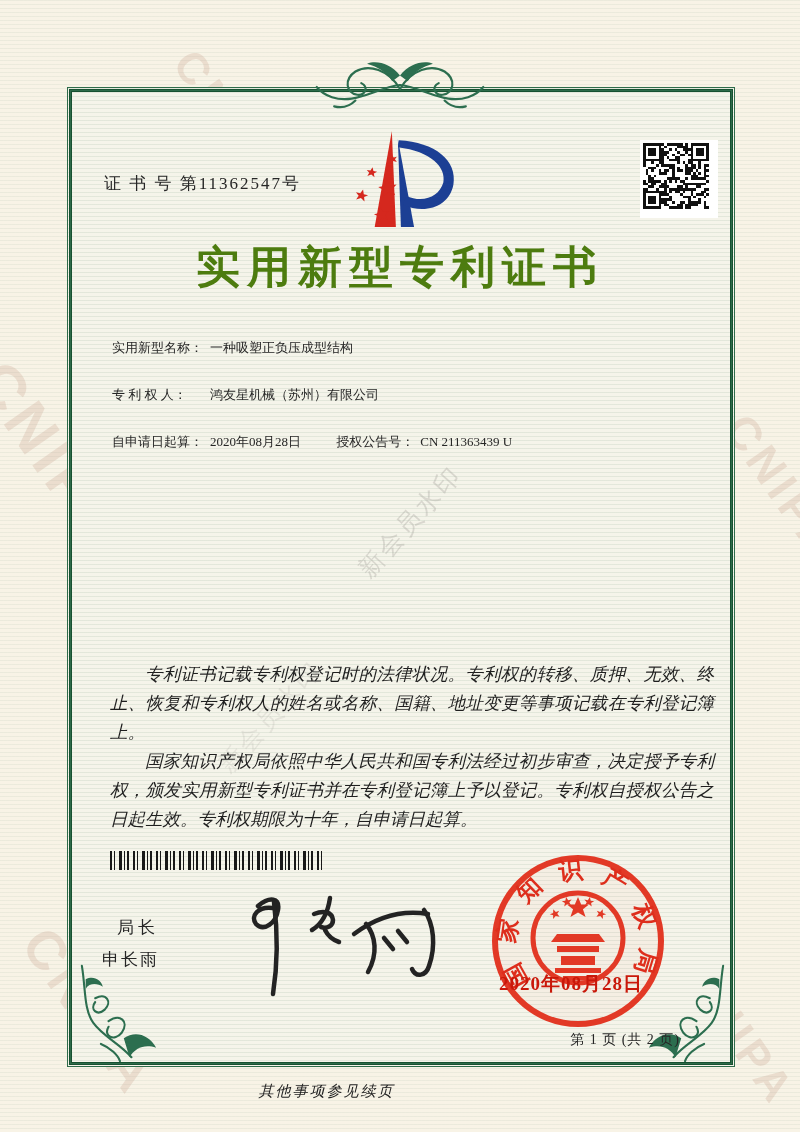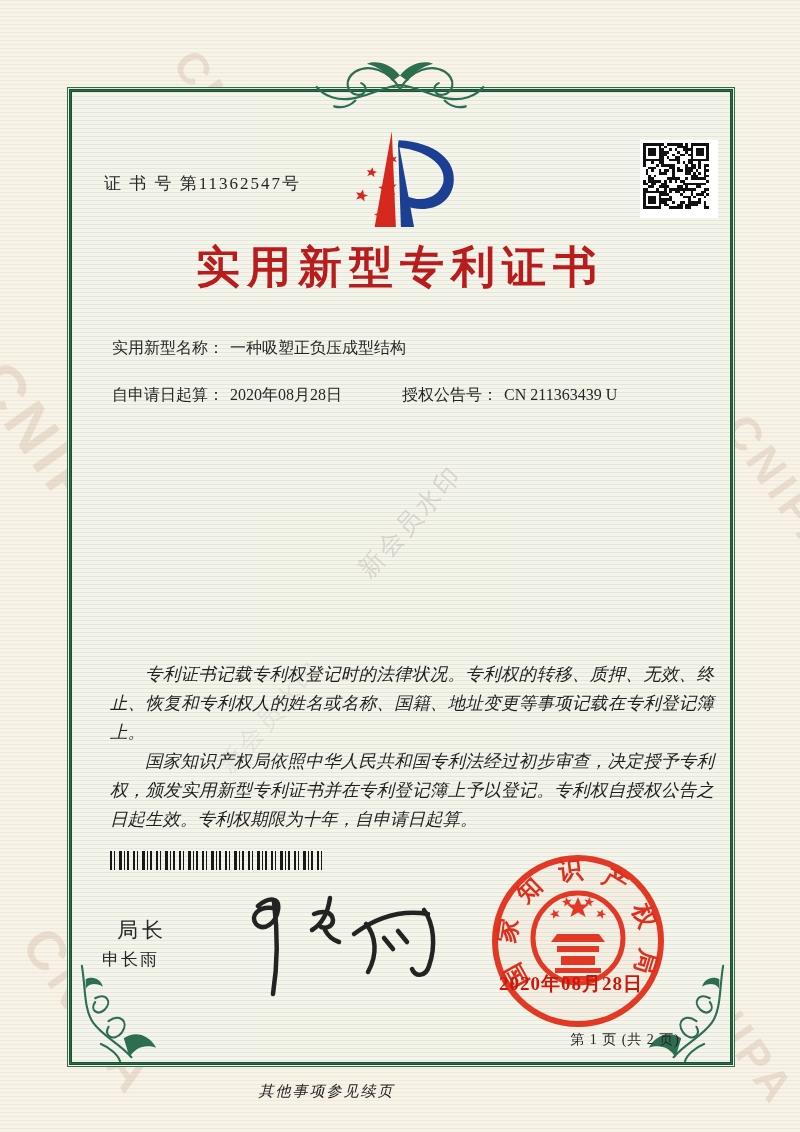--- a/index.html
+++ b/index.html
@@ -18,41 +18,41 @@
   
   .wm{position:absolute;font-family:"Liberation Sans","DejaVu Sans",sans-serif;font-weight:bold;
       color:rgba(198,158,138,.26);transform:rotate(55deg);letter-spacing:5px;white-space:nowrap;}
   .wm-member{position:absolute;font-size:25px;color:rgba(158,155,148,.32);
       transform:rotate(-48deg);letter-spacing:3px;white-space:nowrap;}
   
   .cert-no{position:absolute;left:104px;top:136px;font-size:17px;letter-spacing:2px;margin-top:36px;}
   .logo{position:absolute;left:338px;top:126px;width:142px;height:106px;}
   .qr{position:absolute;left:640px;top:140px;width:72px;height:72px;background:#fff;padding:3px;}
   .title{position:absolute;left:0;top:238px;width:800px;text-align:center;
-         font-size:44px;font-weight:bold;letter-spacing:7px;color:#b91c1c;}
+         font-size:44px;font-weight:bold;letter-spacing:7px;color:#4d7c0f;}
   
   .fields{position:absolute;left:112px;top:336px;width:610px;}
-  .frow{margin-bottom:24px;line-height:23px;font-size:16px;white-space:nowrap;}
+  .frow{margin-bottom:24px;line-height:23px;font-size:13px;white-space:nowrap;}
   .frow .lab{display:inline-block;min-width:92px;}
   .frow .val{margin-left:6px;}
-  .frow .second{margin-left:56px;}
+  .frow .second{margin-left:32px;}
   
   .bodytext{position:absolute;left:110px;top:660px;width:604px;
        font-style:italic;font-size:17.5px;line-height:29px;color:#1f1f1f;text-align:justify;}
   .bodytext p{margin:0;text-indent:2em;}
   
   .barcode{position:absolute;left:110px;top:851px;width:216px;height:19px;
      background:repeating-linear-gradient(90deg,
         #181818 0 2px, transparent 2px 4px,
         #181818 4px 5px, transparent 5px 9px,
         #181818 9px 12px, transparent 12px 14px,
         #181818 14px 15px, transparent 15px 17px,
         #181818 17px 19px, transparent 19px 23px);}
   
-  .signer-title{position:absolute;left:117px;top:916px;font-size:21px;letter-spacing:4px;}
+  .signer-title{position:absolute;left:117px;top:916px;font-size:17px;letter-spacing:4px;}
   .signer-name{position:absolute;left:102px;top:948px;font-size:17px;letter-spacing:2px;}
   .signature{position:absolute;left:226px;top:876px;width:235px;height:130px;}
   
   .seal{position:absolute;left:489px;top:852px;width:178px;height:178px;opacity:.95;}
   .seal-date{position:absolute;left:487px;top:971px;width:168px;text-align:center;
        font-size:19px;font-weight:bold;color:#c9180a;letter-spacing:1px;}
   
   .pageno{position:absolute;left:0;top:1031px;width:680px;text-align:right;font-size:14px;letter-spacing:1px;}
   .continuation{position:absolute;left:0;top:1082px;width:653px;text-align:center;
        font-size:15px;font-style:italic;letter-spacing:2px;color:#222;}
@@ -386,20 +386,23 @@
     </svg>
 </div>
 
 <div class="title">实用新型专利证书</div>
 
 <div class="fields">
   <div class="frow">
     <span class="lab">实用新型名称：</span><span class="val">一种吸塑正负压成型结构</span>
   </div>
   <div class="frow">
+    <span class="lab">专 利 权 人：</span><span class="val">鸿友星机械（苏州）有限公司</span>
+  </div>
+  <div class="frow">
     <span class="lab">自申请日起算：</span><span class="val">2020年08月28日</span>
     <span class="second">
       <span>授权公告号：</span><span class="val">CN 211363439 U</span>
     </span>
   </div>
 </div>
 
 <div class="bodytext">
   <p>专利证书记载专利权登记时的法律状况。专利权的转移、质押、无效、终止、恢复和专利权人的姓名或名称、国籍、地址变更等事项记载在专利登记簿上。</p>
   <p>国家知识产权局依照中华人民共和国专利法经过初步审查，决定授予专利权，颁发实用新型专利证书并在专利登记簿上予以登记。专利权自授权公告之日起生效。专利权期限为十年，自申请日起算。</p>

